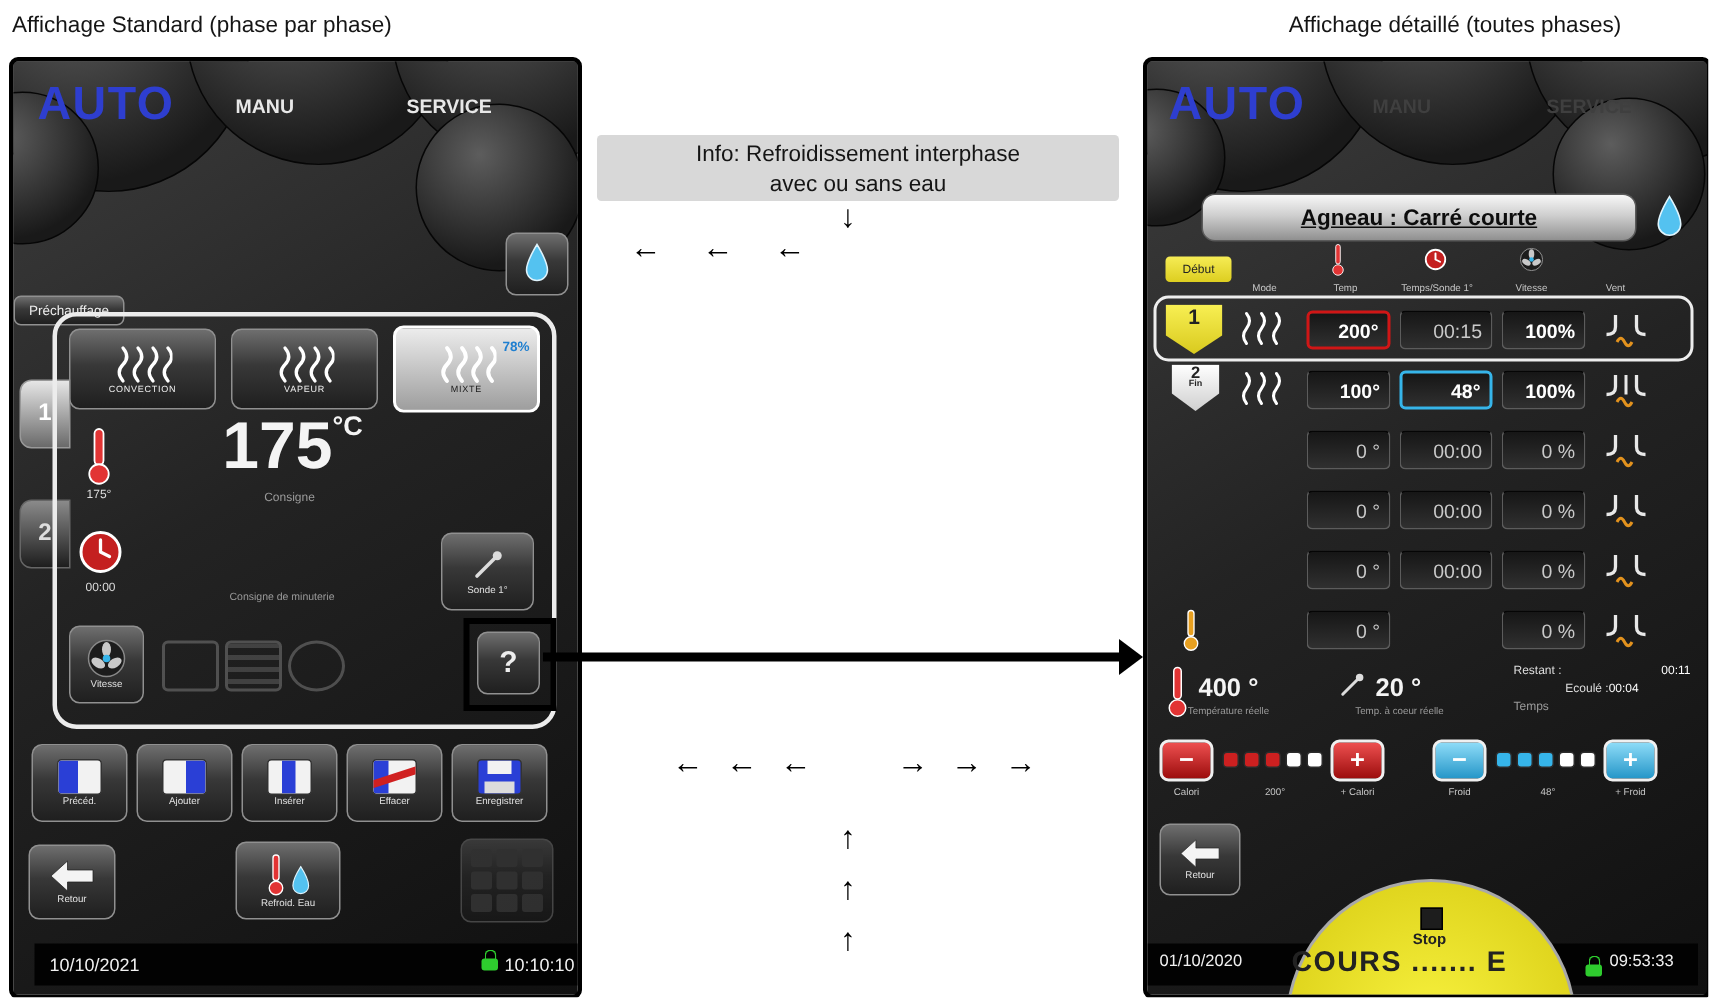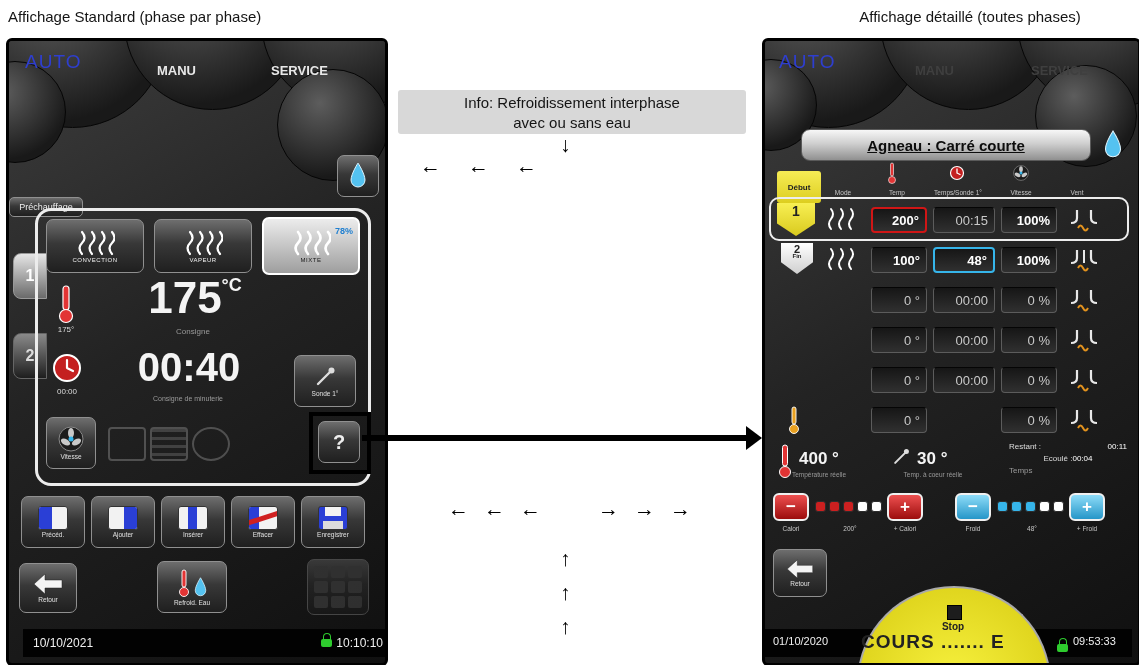--- a/index.html
+++ b/index.html
@@ -4,21 +4,21 @@
 <style>
   html,body{margin:0;padding:0}
   body{font-family:"Liberation Sans",sans-serif;background:#fff}
   #stage{position:relative;width:1139px;height:665px;background:#fff;overflow:hidden}
   .s{position:absolute}
   .cap{font-size:15px;color:#151515}
   .infobox{background:#d8d8d8;border-radius:3px;text-align:center;font-size:15px;color:#151515;line-height:20px;padding-top:3px;box-sizing:border-box}
   .ar{font-size:21px;font-weight:bold;color:#000;line-height:1}
   .panel{background:linear-gradient(150deg,#3d3d3d,#232323 45%,#101010);border:3px solid #000;border-radius:6px;overflow:hidden}
   .circ{border-radius:50%;background:radial-gradient(circle at 38% 30%,#5d5d5d,#191919 72%);border:1px solid #060606}
-  .tabauto{color:#2e3ecf;font-size:19px;font-weight:normal;letter-spacing:1px;background:none;border:none;padding:0;cursor:pointer}
+  .tabauto{color:#2e3ecf;font-size:31px;font-weight:bold;letter-spacing:1px;background:none;border:none;padding:0;cursor:pointer}
   .tabsec{color:#e8e8e8;font-size:13px;font-weight:bold;background:none;border:none;padding:0;cursor:pointer}
   .faded{color:#3f3f3f}
   .recipe{background:linear-gradient(#f7f7f7,#cfcfcf 45%,#909090);border:1px solid #5a5a5a;border-radius:9px;display:flex;align-items:center;justify-content:center;font-weight:bold;color:#0d0d0d;cursor:pointer}
   .btn{background:linear-gradient(#6e6e6e,#383838 45%,#1f1f1f);border:1px solid #909090;border-radius:7px;display:flex;flex-direction:column;align-items:center;justify-content:center;gap:1px;color:#eee;cursor:pointer;box-sizing:border-box}
   .btn .lb{font-size:6.5px;color:#e0e0e0;white-space:nowrap}
   .phasebox{border:3px solid #ececec;border-radius:16px}
   .modelbl{font-size:6px;color:#f0f0f0;letter-spacing:.5px}
   .bignum{font-weight:bold;color:#f4f4f4}
   .capt{color:#9a9a9a;text-align:center}
   .cell{background:linear-gradient(#161616,#303030);border:1px solid #5c5c5c;border-top-color:#050505;border-radius:4px;display:flex;align-items:center;justify-content:flex-end;padding-right:6px;font-size:13px;color:#c9c9c9;box-sizing:border-box;cursor:pointer}
@@ -130,23 +130,20 @@
       <div class="s" style="left:62px;top:62px;width:190px;text-align:center;cursor:pointer">
         <span class="bignum" style="font-size:44px">175</span><span class="bignum" style="font-size:18px;vertical-align:22px">°C</span>
       </div>
       <div class="s capt" style="left:50px;top:116px;width:210px;font-size:8px">Consigne</div>
 
       <svg class="s" style="left:14px;top:142px" width="30" height="30" viewBox="0 0 30 30">
           <circle cx="15" cy="15" r="13" fill="#c42020" stroke="#fff" stroke-width="2"></circle>
           <path d="M15 15V7M15 15l6 3" stroke="#fff" stroke-width="2.2" stroke-linecap="round"></path>
         </svg>
       <div class="s" style="left:8px;top:176px;width:42px;font-size:8px;color:#ddd;text-align:center">00:00</div>
-      <div class="s" style="left:56px;top:134px;width:190px;text-align:center;cursor:pointer">
-        <span class="bignum" style="font-size:40px">00:40</span>
-      </div>
       <div class="s capt" style="left:40px;top:184px;width:220px;font-size:7px">Consigne de minuterie</div>
 
       <div class="s btn" style="left:256px;top:144px;width:62px;height:52px">
         <svg width="24" height="24" viewBox="0 0 24 24">
             <path d="M5 19L17 7" stroke="#ddd" stroke-width="2.4" stroke-linecap="round"></path>
             <circle cx="18.5" cy="5.5" r="3" fill="#ddd"></circle>
           </svg>
         <span class="lb">Sonde 1°</span>
       </div>
 
@@ -246,21 +243,21 @@
     <div class="s recipe" style="left:36px;top:88px;width:288px;height:30px;font-size:15px">
       <span style="text-decoration:underline">Agneau : Carré courte</span>
     </div>
     <div class="s btn" style="left:330px;top:84px;width:36px;height:40px;background:none;border:none">
       <svg width="22" height="30" viewBox="0 0 20 28">
           <path d="M10 1C10 1 3 12 3 18a7 7 0 0 0 14 0C17 12 10 1 10 1Z" fill="#54c2f0" stroke="#dff4fd" stroke-width="1"></path>
         </svg>
     </div>
 
     
-    <div class="s" style="left:12px;top:130px;width:44px;height:32px;background:linear-gradient(#f6ec55,#ddce20);border-radius:3px;display:flex;align-items:center;justify-content:center;font-size:8px;font-weight:bold;color:#222">Début</div>
+    <div class="s" style="left:12px;top:130px;width:44px;height:17px;background:linear-gradient(#f6ec55,#ddce20);border-radius:3px;display:flex;align-items:center;justify-content:center;font-size:8px;font-weight:normal;color:#222">Début</div>
     <svg class="s" style="left:122px;top:120px" width="10" height="24" viewBox="0 0 10 24">
         <rect x="3.5" y="2" width="3" height="13" rx="1.5" fill="#e23434" stroke="#fff" stroke-width="0.6"></rect>
         <circle cx="5" cy="19" r="3.5" fill="#e23434" stroke="#fff" stroke-width="0.6"></circle>
       </svg>
     <svg class="s" style="left:184px;top:124px" width="16" height="16" viewBox="0 0 16 16">
         <circle cx="8" cy="8" r="6.5" fill="#c42020" stroke="#fff" stroke-width="1.2"></circle>
         <path d="M8 8V4M8 8l3 1.5" stroke="#fff" stroke-width="1.3" stroke-linecap="round"></path>
       </svg>
     <svg class="s" style="left:248px;top:124px" width="16" height="16" viewBox="0 0 26 26">
         <circle cx="13" cy="13" r="12" fill="#1c1c1c" stroke="#999"></circle>
@@ -377,21 +374,21 @@
     <svg class="s" style="left:12px;top:402px" width="16" height="36" viewBox="0 0 16 36">
         <rect x="5.5" y="2" width="5" height="21" rx="2.5" fill="#e23434" stroke="#fff" stroke-width="1"></rect>
         <circle cx="8" cy="29" r="5.5" fill="#e23434" stroke="#fff" stroke-width="1"></circle>
       </svg>
     <span class="s bignum" style="left:34px;top:408px;font-size:17px">400 °</span>
     <div class="s capt" style="left:2px;top:430px;width:104px;font-size:6.5px">Température réelle</div>
     <svg class="s" style="left:126px;top:406px" width="20" height="20" viewBox="0 0 24 24">
         <path d="M5 19L17 7" stroke="#ddd" stroke-width="2.4" stroke-linecap="round"></path>
         <circle cx="18.5" cy="5.5" r="3" fill="#ddd"></circle>
       </svg>
-    <span class="s bignum" style="left:152px;top:408px;font-size:17px">30 °</span>
+    <span class="s bignum" style="left:152px;top:408px;font-size:17px">20 °</span>
     <div class="s capt" style="left:116px;top:430px;width:104px;font-size:6.5px">Temp. à coeur réelle</div>
     <div class="s" style="left:244px;top:400px;width:118px;font-size:8px;color:#ddd;line-height:12px">
       <div style="display:flex;justify-content:space-between">
         <span>Restant :</span>
         <span style="color:#fff">00:11</span>
       </div>
       <div style="display:flex;justify-content:center">
         <span>Ecoulé :</span>
         <span style="color:#fff">00:04</span>
       </div>

